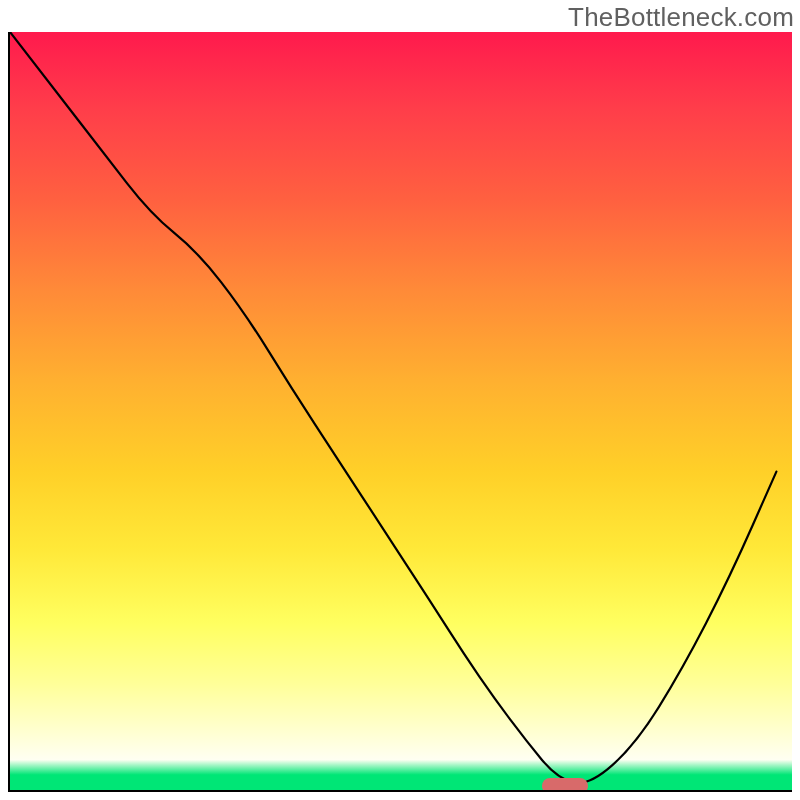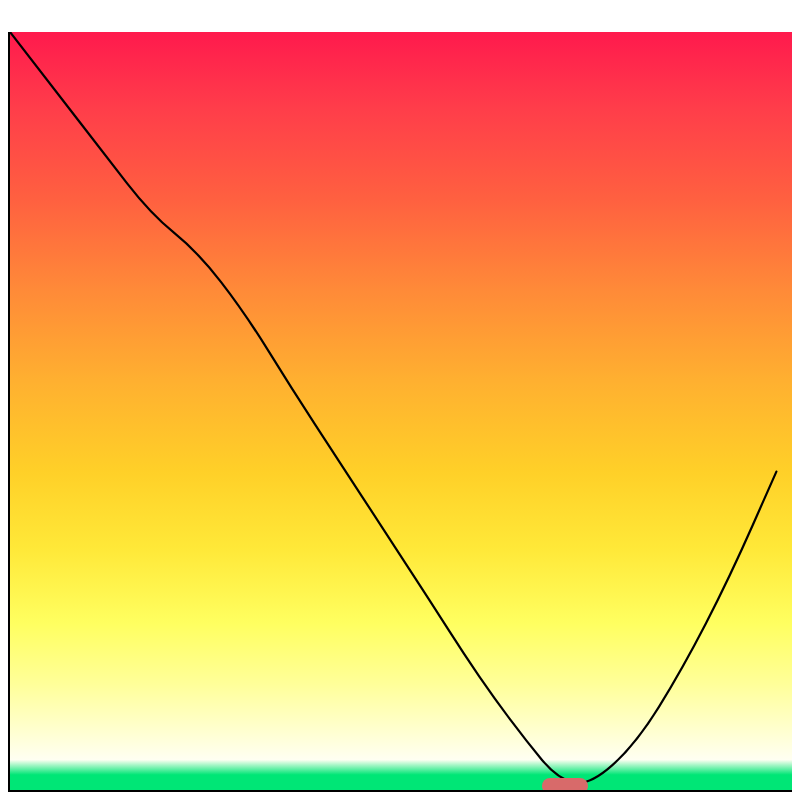--- a/index.html
+++ b/index.html
@@ -73,20 +73,21 @@
     z-index: 4;
     border-radius: 9px;
     background: #d86a6a;
   }
 </style>
 </head>
 <body>
 
 <div class="container">
 
+  <div class="watermark">TheBottleneck.com</div>
 
   <div class="plot-frame">
     <div class="gradient-bg"></div>
 
     <svg class="curve" viewBox="0 0 782 758" preserveAspectRatio="none">
       <path id="curve-path" fill="none" stroke="#000" stroke-width="2.2" stroke-linecap="round" stroke-linejoin="round" d="M 0.0 0.0 Q 46.9 60.6 70.4 91.0 Q 93.8 121.3 117.3 151.6 Q 140.8 181.9 164.2 200.9 Q 187.7 219.8 211.1 250.1 Q 234.6 280.5 258.1 318.4 Q 281.5 356.3 305.0 392.3 Q 328.4 428.3 351.9 464.3 Q 375.4 500.3 398.8 536.3 Q 422.3 572.3 437.9 596.9 Q 453.6 621.6 469.2 644.3 Q 484.8 667.0 500.5 687.9 Q 516.1 708.7 531.8 727.7 Q 547.4 746.6 563.0 750.4 Q 578.7 754.2 602.1 733.4 Q 625.6 712.5 649.1 674.6 Q 672.5 636.7 696.0 591.2 Q 719.4 545.8 742.9 492.7 T 766.4 439.6"></path>
     </svg>
 
     <div class="marker" id="marker" style="left: 532.22px; top: 746.21px; width: 46px; height: 16px; background: rgb(216, 106, 106);"></div>
   </div>

